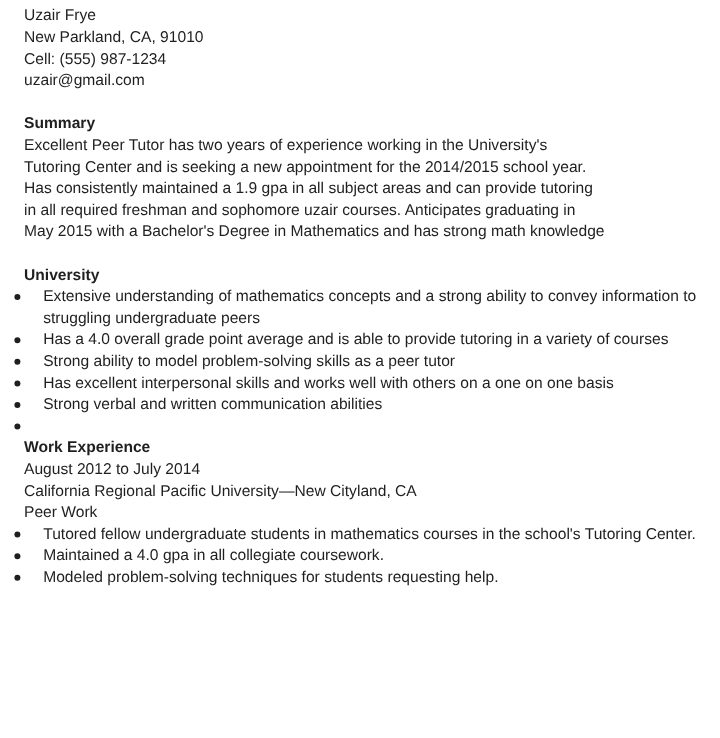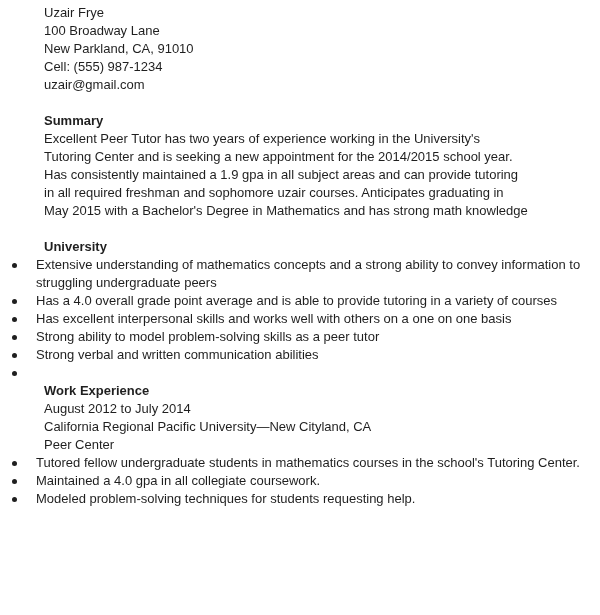--- a/index.html
+++ b/index.html
@@ -2,38 +2,37 @@
 <html><head>
 <meta charset="utf-8">
 <style>
   html, body { margin: 0; padding: 0; background: #ffffff; }
   body {
     width: 600px; height: 615px; overflow: hidden;
     font-family: "Liberation Sans", "DejaVu Sans", sans-serif;
     font-size: 13px; color: #1f1f1f;
   }
   .page { position: relative; padding-top: 4px; }
-  .line { position: relative; height: 18px; line-height: 18px; padding-left: 44px; white-space: nowrap; }
+  .line { position: relative; height: 18px; line-height: 18px; padding-left: 20px; white-space: nowrap; }
   .gap { height: 18px; }
   .heading { font-weight: bold; }
   ul.bullets { list-style: none; margin: 0; padding: 0; }
   ul.bullets li { position: relative; padding-left: 36px; line-height: 18px; }
   ul.bullets li .bullet {
     position: absolute; left: 12px; top: 7px; width: 5px; height: 5px;
     border-radius: 50%; background: #1f1f1f;
   }
 </style>
 </head>
 <body>
 
 <div class="page">
 
   <section>
     <div class="line">Uzair Frye</div>
-    <div class="line">100 Broadway Lane</div>
     <div class="line">New Parkland, CA, 91010</div>
     <div class="line">Cell: (555) 987-1234</div>
     <div class="line">uzair@gmail.com</div>
   </section>
 
   <div class="gap"></div>
 
   <section>
     <div class="line heading">Summary</div>
     <div class="line">Excellent Peer Tutor has two years of experience working in the University's</div>
@@ -43,34 +42,34 @@
     <div class="line">May 2015 with a Bachelor's Degree in Mathematics and has strong math knowledge</div>
   </section>
 
   <div class="gap"></div>
 
   <section>
     <div class="line heading">University</div>
     <ul class="bullets">
       <li><span class="bullet"></span><span>Extensive understanding of mathematics concepts and a strong ability to convey information to struggling undergraduate peers</span></li>
       <li><span class="bullet"></span><span>Has a 4.0 overall grade point average and is able to provide tutoring in a variety of courses</span></li>
+      <li><span class="bullet"></span><span>Strong ability to model problem-solving skills as a peer tutor</span></li>
       <li><span class="bullet"></span><span>Has excellent interpersonal skills and works well with others on a one on one basis</span></li>
-      <li><span class="bullet"></span><span>Strong ability to model problem-solving skills as a peer tutor</span></li>
       <li><span class="bullet"></span><span>Strong verbal and written communication abilities</span></li>
       <li><span class="bullet"></span></li>
     </ul>
   </section>
 
   <div class="gap"></div>
 
   <section>
     <div class="line heading">Work Experience</div>
     <div class="line">August 2012 to July 2014</div>
     <div class="line">California Regional Pacific University—New Cityland, CA</div>
-    <div class="line">Peer Center</div>
+    <div class="line">Peer Work</div>
     <ul class="bullets">
       <li><span class="bullet"></span><span>Tutored fellow undergraduate students in mathematics courses in the school's Tutoring Center.</span></li>
       <li><span class="bullet"></span><span>Maintained a 4.0 gpa in all collegiate coursework.</span></li>
       <li><span class="bullet"></span><span>Modeled problem-solving techniques for students requesting help.</span></li>
     </ul>
   </section>
 
 </div>
 
 </body></html>

